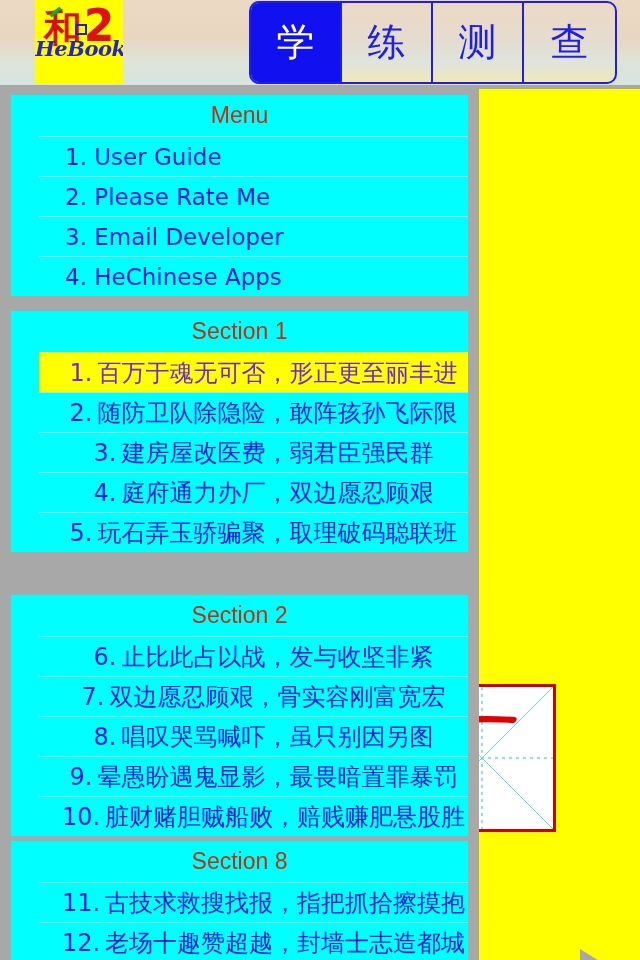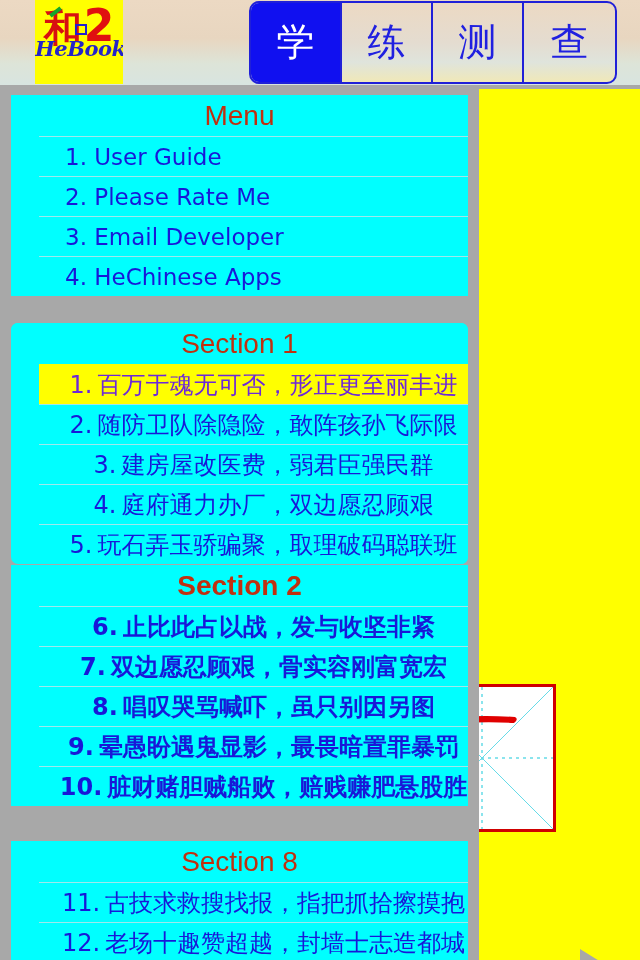--- a/index.html
+++ b/index.html
@@ -205,21 +205,21 @@
     width: 457px;
     background: #00ffff;
     overflow: hidden;
   }
 
   .panel-title {
     height: 41px;
     line-height: 41px;
     text-align: center;
     font-family: "Liberation Sans", sans-serif;
-    font-size: 28px;
+    font-size: 23px;
     color: #c03010;
     background: #00ffff;
   }
 
   .row {
     height: 40px;
     line-height: 40px;
     background: #00ffff;
     border-top: 1px solid #9fe8ec;
     color: #1818d8;
@@ -238,22 +238,22 @@
   }
   .row.highlight {
     background: #ffff00;
     color: #6d28d9;
     border-top: 1px solid #ffff00;
   }
   .row .num { margin-right: 5px; }
 
   
   #panel-menu      { top: 6px;   }
-  #panel-section1  { top: 234px; border-radius: 7px; }
-  #panel-section2  { top: 476px; font-weight: bold; }
+  #panel-section1  { top: 222px; }
+  #panel-section2  { top: 506px; }
   #panel-section3  { top: 752px; }
 </style>
 </head>
 <body>
 
 <div id="app">
 
   <div class="bg-content">
 
     <div class="big-chars">可 否</div>

